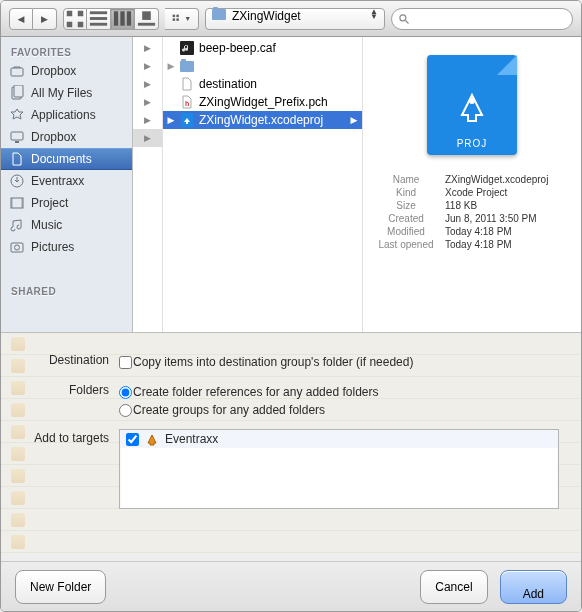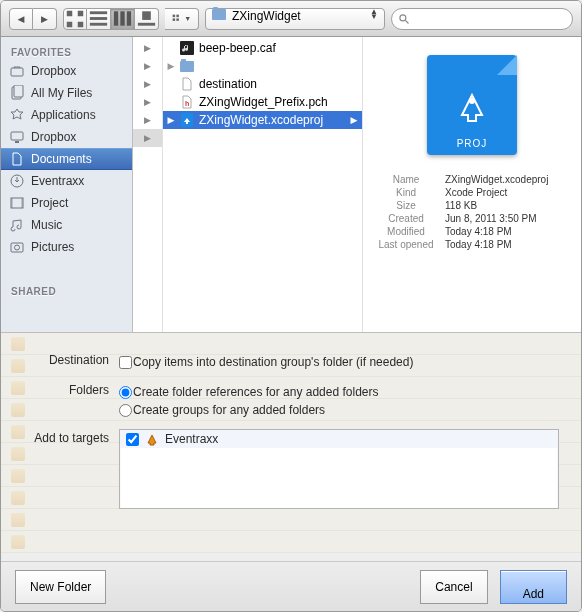--- a/index.html
+++ b/index.html
@@ -66,21 +66,21 @@
   .opt-field{flex:1;}
   .checkbox, .radio{display:flex;align-items:flex-end;gap:1px;height:18px;}
   input[type=checkbox],input[type=radio]{width:13px;height:13px;}
   .targets-box{flex:1;height:80px;background:#fff;border:1px solid #b4b4b4;box-shadow:inset 0 1px 2px rgba(0,0,0,.1);}
   .target-row{height:18px;display:flex;align-items:center;gap:6px;padding:0 6px;background:#f2f5fb;}
   .target-row input{margin:0;}
   .tiny-app-icon{width:14px;height:14px;}
 
   
   .footer{height:50px;padding:0 14px;display:flex;align-items:center;justify-content:space-between;border-top:1px solid #c8c8c8;background:linear-gradient(#ededed,#e0e0e0);}
-  .push-btn{height:34px;padding:0 14px;font-size:12px;border:1px solid #9a9a9a;border-radius:0;background:linear-gradient(#ffffff,#ececec);box-shadow:0 1px 0 #fff inset;}
+  .push-btn{height:34px;padding:0 14px;font-size:12px;border:1px solid #9a9a9a;border-radius:8px;background:linear-gradient(#ffffff,#ececec);box-shadow:0 1px 0 #fff inset;}
   .push-btn.default{background:linear-gradient(#c7ddff,#8fb8f5);border-color:#5a86c8;color:#000;}
   .footer-right{display:flex;gap:12px;}
 </style>
 </head>
 <body>
 <div class="window">
 
   <div class="toolbar">
     <div class="segmented">
       <div class="seg-btn">◀</div>

